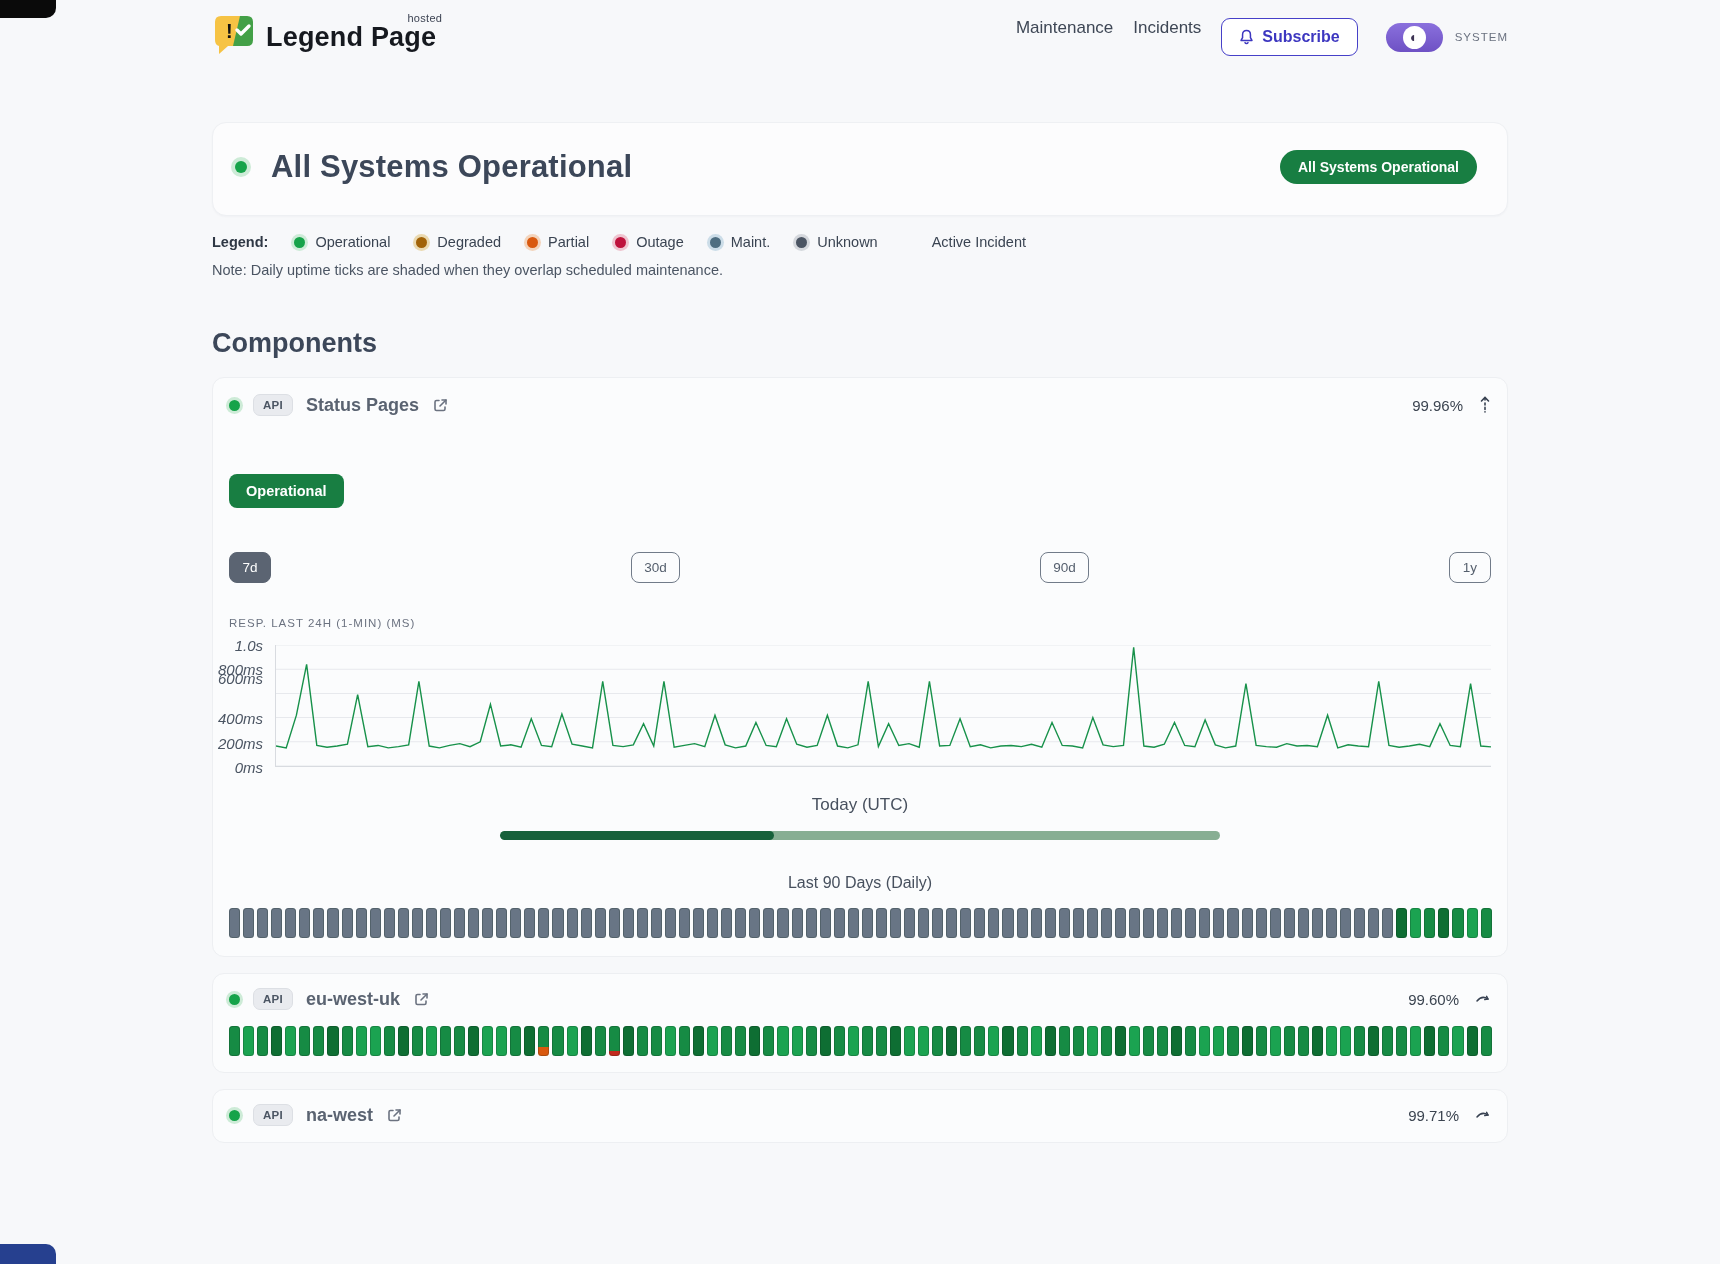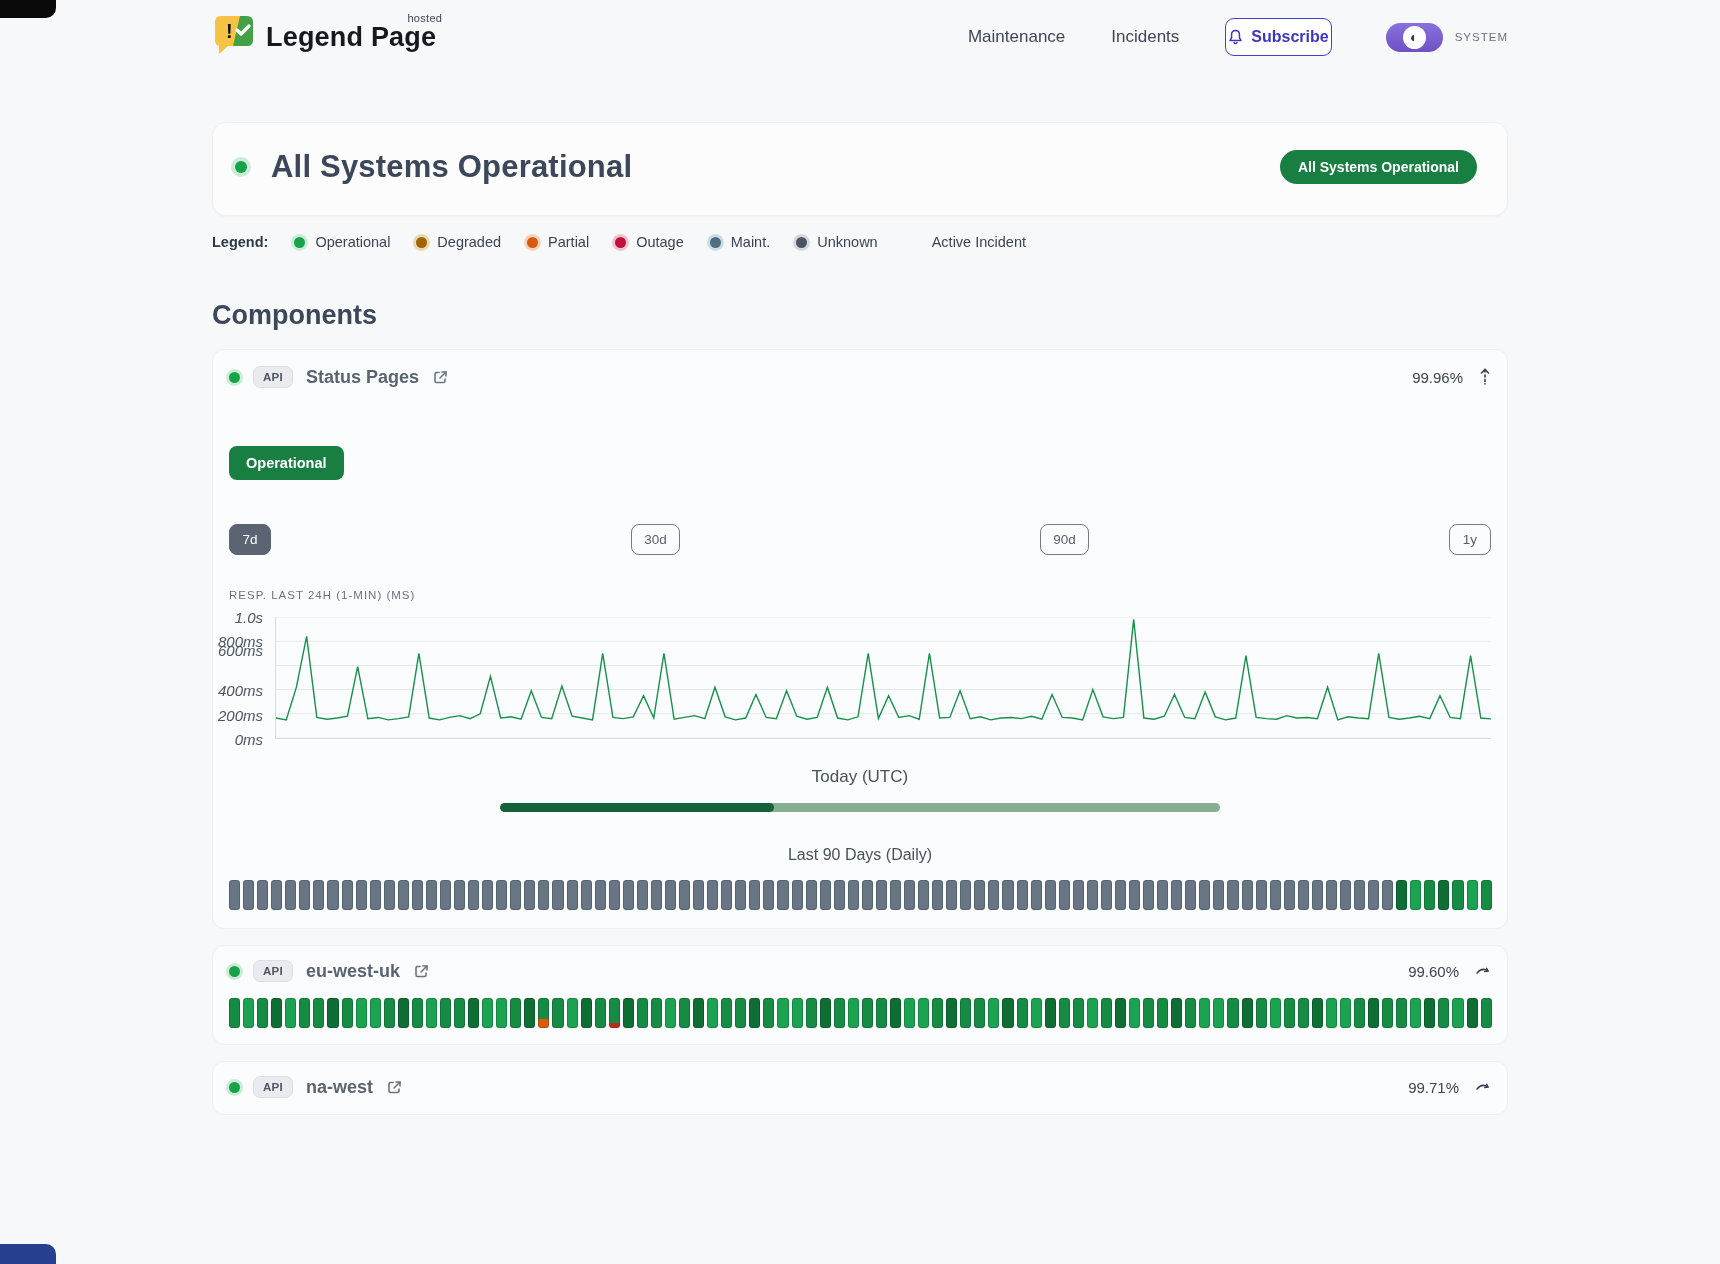--- a/index.html
+++ b/index.html
@@ -10,24 +10,24 @@
   
   .corner-top { position:absolute; left:0; top:0; width:56px; height:18px; background:#0a0a0a; border-bottom-right-radius:10px; }
   .corner-bottom { position:absolute; left:0; top:1244px; width:56px; height:20px; background:#26408f; border-top-right-radius:10px; }
 
   
   header { padding-top:14px; }
   .header-row { display:flex; align-items:center; justify-content:space-between; }
   .brand { display:flex; align-items:center; gap:10px; }
   .brand-text { position:relative; font-size:27px; font-weight:bold; color:#16191f; letter-spacing:.2px; }
   .brand-sup { position:absolute; top:-10px; right:-6px; font-size:11px; font-weight:normal; color:#3c4352; letter-spacing:.3px; }
-  .nav { display:flex; align-items:center; gap:46px; }
+  .nav { display:flex; gap:20px; }
   .nav-link { font-size:17px; color:#3e4755; cursor:pointer; }
   .subscribe-btn { display:flex; align-items:center; gap:8px; border:1.5px solid #4640c8; background:#fff;
-    color:#3d37c0; font-weight:bold; font-size:16px; padding:9px 2px; border-radius:9px; cursor:pointer; }
+    color:#3d37c0; font-weight:bold; font-size:16px; padding:9px 17px; border-radius:9px; cursor:pointer; }
   .toggle-wrap { display:flex; align-items:center; gap:12px; margin-left:8px; }
   .toggle { width:57px; height:29px; border-radius:15px; background:linear-gradient(180deg,#8a70dd,#6e51c4);
     position:relative; cursor:pointer; }
   .toggle-knob { position:absolute; top:3px; left:17px; width:23px; height:23px; border-radius:50%;
     background:#fff; display:flex; align-items:center; justify-content:center; font-size:14px; color:#3d3354; }
   .toggle-label { font-size:11.5px; letter-spacing:1px; color:#6b7280; }
 
   
   .hero { margin-top:62px; background:#fcfcfd; border:1px solid #eef0f3; border-radius:14px;
     padding:26px 30px 30px 22px; box-shadow:0 1px 2px rgba(20,30,50,.03); }
@@ -174,20 +174,21 @@
     <span class="legend-item">
       <span class="legend-dot" style="background: rgb(78, 110, 129); box-shadow: rgb(204, 221, 232) 0px 0px 0px 3px;"></span>
       <span>Maint.</span>
     </span>
     <span class="legend-item">
       <span class="legend-dot" style="background: rgb(75, 85, 99); box-shadow: rgb(213, 216, 221) 0px 0px 0px 3px;"></span>
       <span>Unknown</span>
     </span>
     <span class="legend-extra">Active Incident</span>
   </div>
+  <div class="note">Note: Daily uptime ticks are shaded when they overlap scheduled maintenance.</div>
 
   <h2 class="components-title">Components</h2>
 
   <section class="comp-card">
     <div class="comp-header">
       <div class="comp-left">
         <span class="comp-dot"></span>
         <span class="api-badge">API</span>
         <span class="comp-name">Status Pages</span>
         <span class="ext-icon icon-btn">

